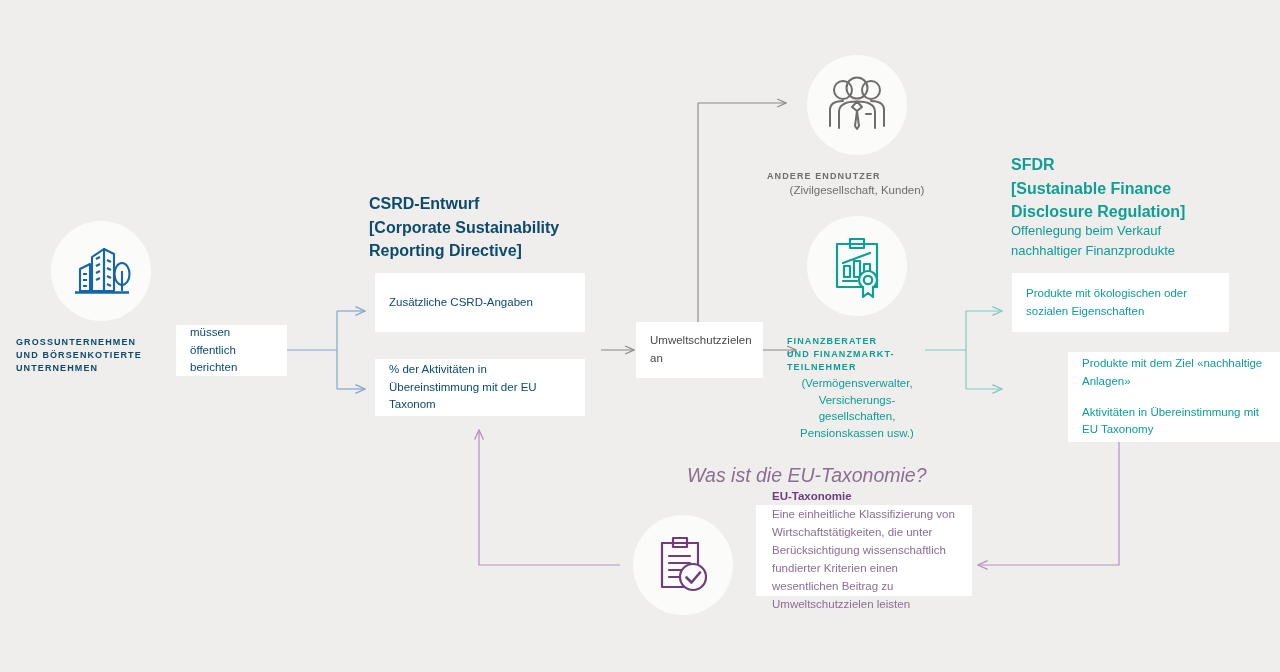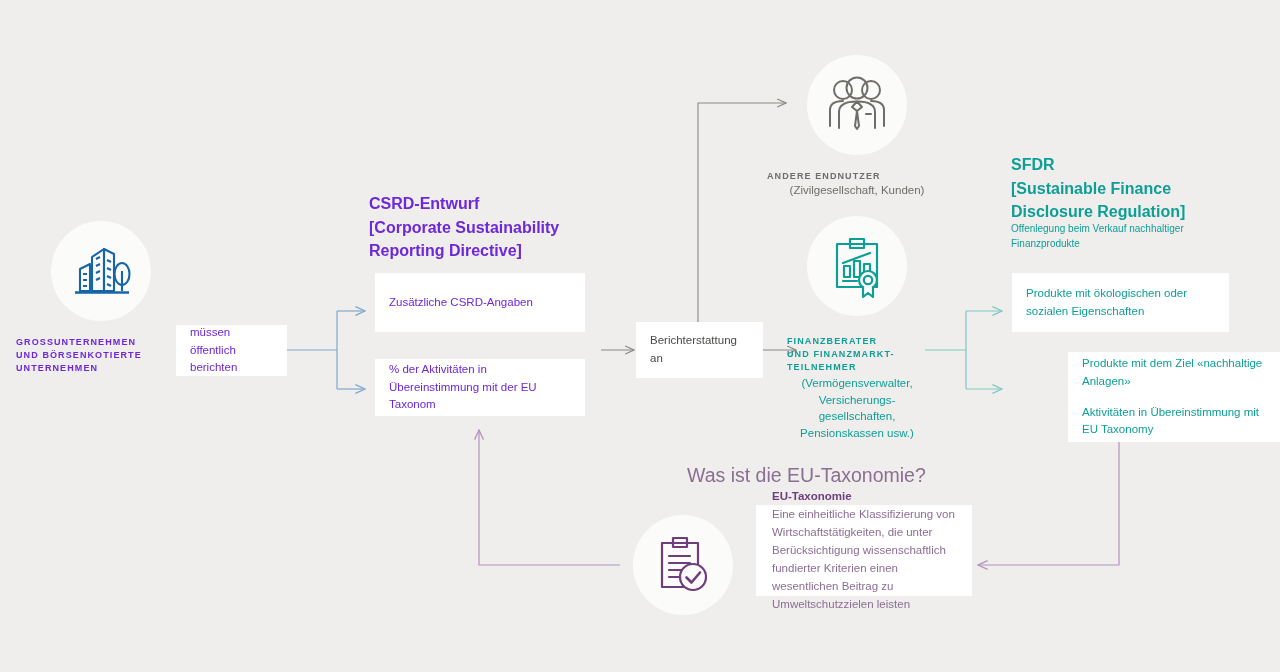--- a/index.html
+++ b/index.html
@@ -56,36 +56,37 @@
   }
   .wbox p + p { margin-top: 13px; }
 
   
   .heading {
     font-size: 16px;
     font-weight: bold;
     line-height: 1.47;
   }
   .subheading {
-    font-size: 10px;
+    font-size: 13px;
     line-height: 1.52;
   }
 
-  .blue { color: #6d28d9; }
+  .blue { color: #0c4a6e; }
   .teal { color: #0d9e96; }
   .purple-dark { color: #6f3d7d; }
   .purple-soft { color: #8b6e93; }
   .grey-txt { color: #6f6d69; }
   .grey-dark { color: #4a4a48; }
 
   
   .section-title {
     font-size: 19.5px;
     color: #8b6e93;
     white-space: nowrap;
+    font-style: italic;
   }
 
   svg { display: block; overflow: visible; }
 </style>
 </head>
 <body>
 
 <div id="stage">
 
   <svg class="abs" style="left:0; top:0; width:1280px; height:672px;">
@@ -172,21 +173,21 @@
 
   <div class="abs wbox" style="left:375px; top:273px; width:210px; height:59px; padding:0 14px;">
     <p class="blue">Zusätzliche CSRD-Angaben</p>
   </div>
 
   <div class="abs wbox" style="left:375px; top:359px; width:210px; height:57px; padding:0 14px;">
     <p class="blue">% der Aktivitäten in Übereinstimmung mit der EU Taxonom</p>
   </div>
 
   <div class="abs wbox" style="left:636px; top:322px; width:127px; height:56px; padding:0 14px;">
-    <p class="grey-dark">Berichterstattung an</p>
+    <p class="grey-dark">Umweltschutzzielen an</p>
   </div>
 
   <div class="abs icon-circle" style="left:807px; top:55px; width:100px; height:100px;">
     <svg width="64" height="58" viewBox="0 0 64 58">
       <g fill="none" stroke="#6f6d69" stroke-width="2" stroke-linejoin="round" stroke-linecap="round">
         <circle cx="18" cy="14" r="9"></circle>
         <path d="M5,50 L5,34 C5,28 10,25 18,25"></path>
         <circle cx="46" cy="14" r="9"></circle>
         <path d="M59,50 L59,34 C59,28 54,25 46,25"></path>
         <circle cx="32" cy="12" r="10.5"></circle>

